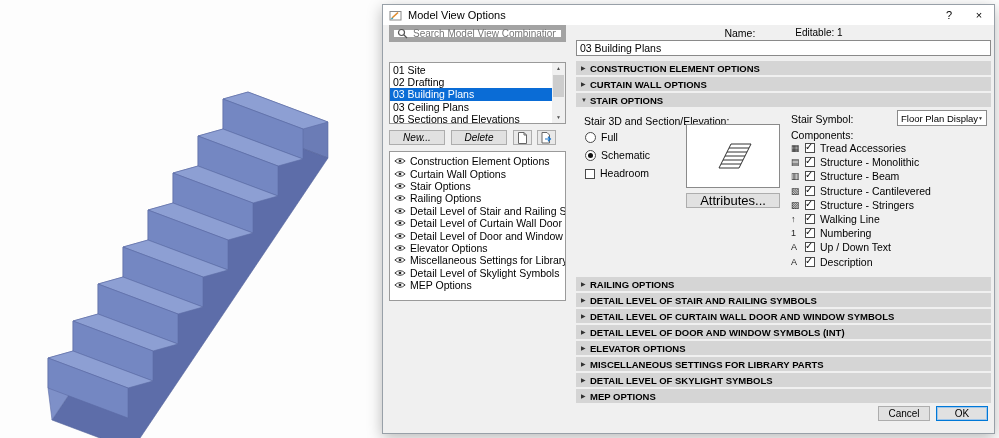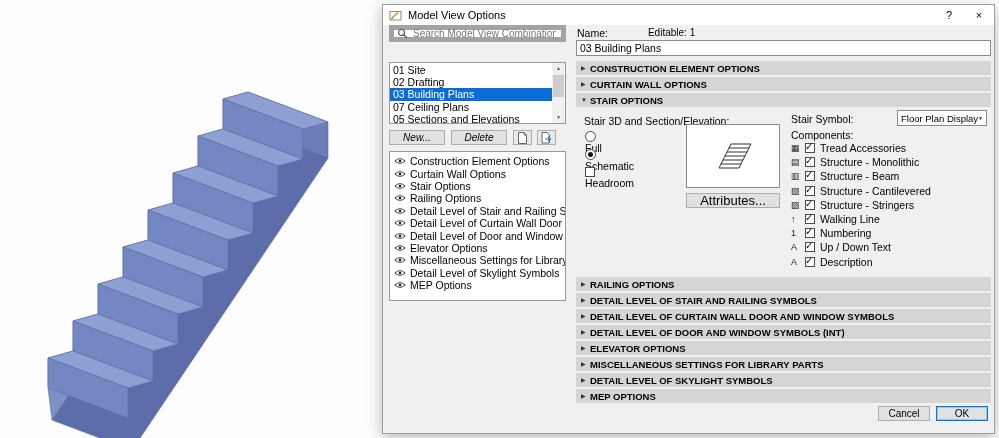--- a/index.html
+++ b/index.html
@@ -44,34 +44,34 @@
   .btn-row{display:flex;margin-top:6px;align-items:center;}
   .btn{width:56px;height:15px;font-size:10px;font-family:inherit;background:#e1e1e1;border:1px solid #adadad;padding:0;margin-right:6px;line-height:12px;font-style:italic;}
   .icon-btn{width:19px;height:15px;background:#e9e9e9;border:1px solid #adadad;padding:0;margin-right:5px;display:flex;align-items:center;justify-content:center;}
 
   .options-list{margin-top:6px;background:#fff;border:1px solid #9a9a9a;height:150px;box-sizing:border-box;padding:3px 0 0 0;overflow:hidden;}
   .option-row{display:flex;align-items:center;height:12.4px;padding-left:4px;white-space:nowrap;overflow:hidden;font-size:10.5px;}
   .option-row .eye{flex:none;margin-right:4px;display:inline-flex;}
 
   
   .right-pane{position:absolute;left:193px;top:22px;width:415px;}
-  .name-row{display:flex;justify-content:flex-start;height:12px;line-height:12px;font-size:10.5px;padding:0 1px;gap:40px;}
+  .name-row{display:flex;justify-content:center;height:12px;line-height:12px;font-size:10.5px;padding:0 1px;gap:40px;}
   .name-row .editable{font-size:10px;}
   .name-input{display:block;width:100%;box-sizing:border-box;height:16px;margin-top:1px;border:1px solid #8a8a8a;background:#fff;font-family:inherit;font-size:10.5px;padding:0 3px;}
 
   .sections{margin-top:5px;}
   .section-header{height:14px;background:#d5d5d5;display:flex;align-items:center;margin-bottom:2px;padding-left:5px;cursor:default;}
   .section-header .arrow{width:9px;flex:none;font-size:6px;color:#333;line-height:14px;}
   .arrow.right::before{content:"▶";}
   .arrow.down::before{content:"▼";}
   .sec-label{font-weight:bold;font-size:9.5px;white-space:nowrap;overflow:hidden;}
 
   .stair-content{position:relative;height:166px;margin-bottom:2px;}
   .sc-label{position:absolute;font-size:10.5px;white-space:nowrap;}
-  .radio-row,.check-row{position:absolute;display:flex;align-items:flex-start;font-size:10.5px;white-space:nowrap;flex-direction:column;}
+  .radio-row,.check-row{position:absolute;display:flex;align-items:flex-end;font-size:10.5px;white-space:nowrap;}
   .radio-dot{width:11px;height:11px;border:1px solid #4a4a4a;border-radius:50%;background:#fff;margin-right:5px;position:relative;flex:none;box-sizing:border-box;}
   .radio-dot.on::after{content:"";position:absolute;left:2px;top:2px;width:5px;height:5px;border-radius:50%;background:#111;}
   .checkbox{width:10px;height:10px;border:1px solid #4a4a4a;background:#fff;margin-right:5px;position:relative;flex:none;box-sizing:border-box;}
   .checkbox.checked::after{content:"✓";position:absolute;left:-1px;top:-3px;font-size:10px;color:#111;}
 
   .preview{position:absolute;left:110px;top:15px;width:94px;height:64px;background:#fff;border:1px solid #8a8a8a;box-sizing:border-box;display:flex;align-items:center;justify-content:center;}
   .attributes-btn{position:absolute;left:110px;top:84px;width:94px;height:15px;font-size:13px;font-family:inherit;background:#e1e1e1;border:1px solid #adadad;padding:0;line-height:12px;}
 
   .symbol-dropdown{position:absolute;right:4px;top:1px;width:90px;height:16px;background:#fff;border:1px solid #8a8a8a;box-sizing:border-box;display:flex;align-items:center;justify-content:space-between;padding:0 3px;font-size:9.5px;white-space:nowrap;margin-left:16px;}
   .dd-arrow{font-size:5px;color:#333;}
@@ -141,21 +141,21 @@
           <line x1="7" y1="7" x2="10" y2="10" stroke="#555" stroke-width="1.2"></line>
         </svg>
         <input placeholder="Search Model View Combinations" style="">
       </div>
 
       <div class="combo-list">
         <div class="combo-items">
           <div class="combo-item">01 Site</div>
           <div class="combo-item">02 Drafting</div>
           <div class="combo-item selected">03 Building Plans</div>
-          <div class="combo-item">07 Ceiling Plans</div>
+          <div class="combo-item">03 Ceiling Plans</div>
           <div class="combo-item">05 Sections and Elevations</div>
         </div>
         <div class="vscroll">
           <div class="scroll-arrow">▲</div>
           <div class="scroll-track">
             <div class="scroll-thumb"></div>
           </div>
           <div class="scroll-arrow">▼</div>
         </div>
       </div>

